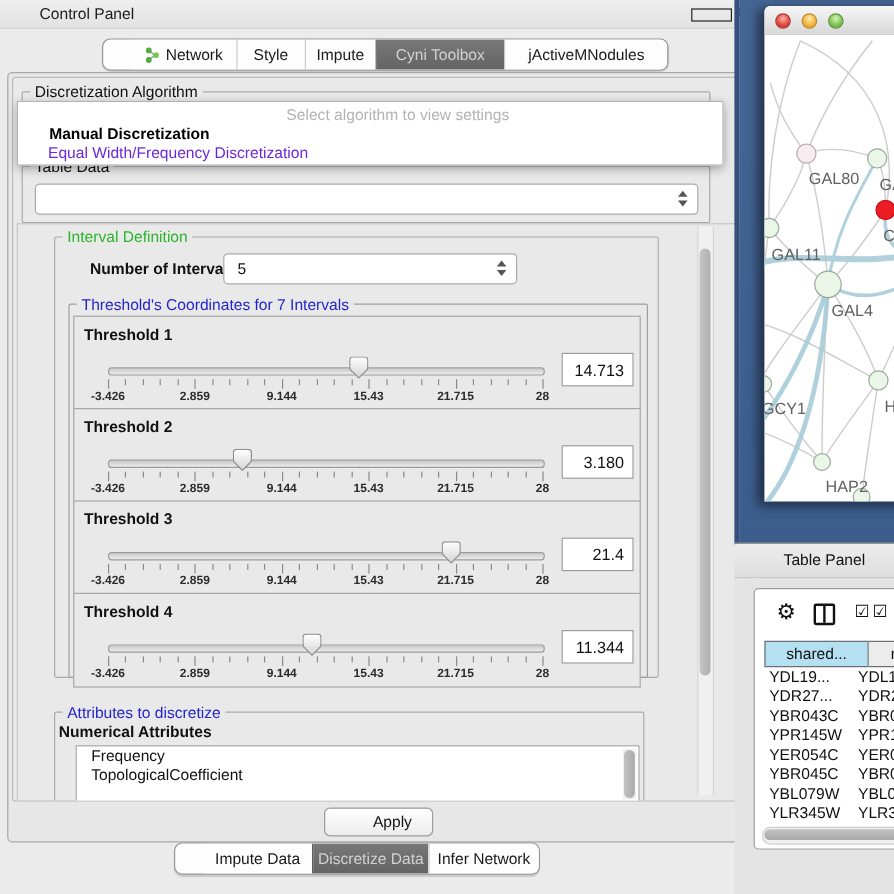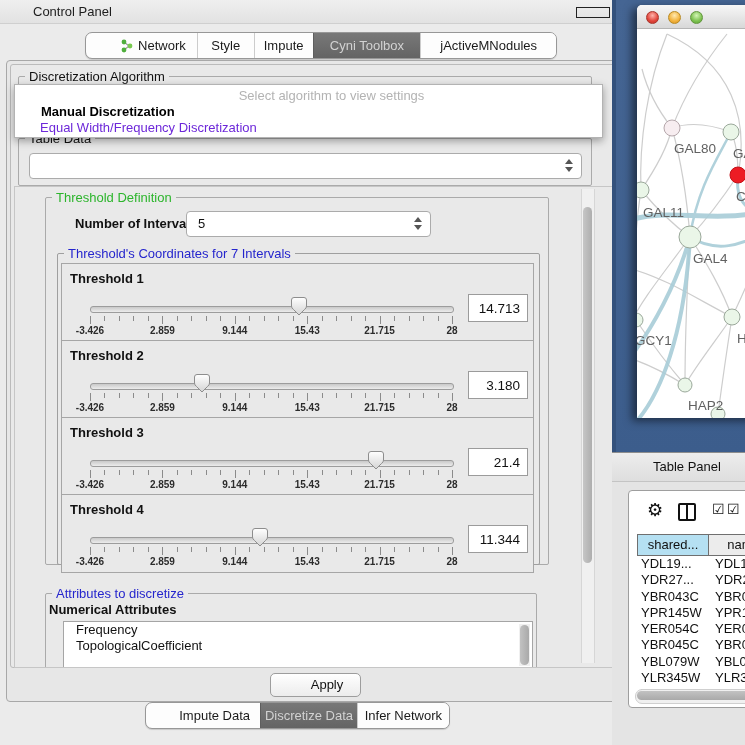--- a/index.html
+++ b/index.html
@@ -113,21 +113,21 @@
   .tp-title{left:630px;top:459px;}
   .tp-body{left:612px;top:482px;width:133px;height:263px;background:#e4e4e4;}
   .tp-inner{left:628px;top:490px;width:140px;height:216px;background:#ffffff;
     border:1px solid #9e9e9e;border-radius:4px 0 0 4px;}
   .gear-icon{position:absolute;left:18px;top:8px;font-size:18px;color:#111;}
   .col-icon{position:absolute;left:49px;top:12px;width:14px;height:14px;border:2px solid #111;border-radius:2px;}
   .col-icon:before{content:"";position:absolute;left:6px;top:0;width:2px;height:14px;background:#111;}
   .check-icon{position:absolute;top:10px;font-size:14px;color:#111;}
   .thead{position:absolute;left:8px;top:43px;height:22px;display:flex;}
   .th{box-sizing:border-box;border:1px solid #6f6f6f;text-align:center;line-height:20px;overflow:hidden;white-space:nowrap;}
-  .th1{width:72px;background:var(--header_blue);}
+  .th1{width:87px;background:var(--header_blue);}
   .th2{width:70px;background:#ececec;border-left:none;}
   .tbody{position:absolute;left:8px;top:65px;width:142px;height:142px;overflow:hidden;}
   .trow{display:flex;height:16.3px;line-height:16.3px;}
   .tcell{overflow:hidden;white-space:nowrap;}
   .tc1{width:72px;padding-left:4px;box-sizing:border-box;}
   .tc2{width:70px;padding-left:6px;box-sizing:border-box;}
   .hscroll{position:absolute;left:6px;top:198px;width:134px;height:13px;background:#f0f0f0;
     border:1px solid #cfcfcf;border-radius:7px;}
   .hthumb{position:absolute;left:1px;top:1px;width:130px;height:9px;border-radius:5px;
     background:linear-gradient(#c2c2c2,#a9a9a9);}
@@ -202,21 +202,21 @@
         <div class="spinner" style="top:5px">
             <div class="spin-up"></div>
             <div class="spin-dn"></div>
           </div>
       </div>
     </div>
 
     <div class="abs scrollpane">
 
       <div class="groupbox interval-group">
-        <span class="grouplabel g-green">Threshold Definition</span>
+        <span class="grouplabel g-green">Interval Definition</span>
       </div>
       <div class="ni-label">Number of Intervals</div>
       <div class="combo" style="left:171px;top:24px;width:243px;height:24px;">
         <span class="ctext">5</span>
         <div class="spinner" style="top:5px">
             <div class="spin-up"></div>
             <div class="spin-dn"></div>
           </div>
       </div>
 

